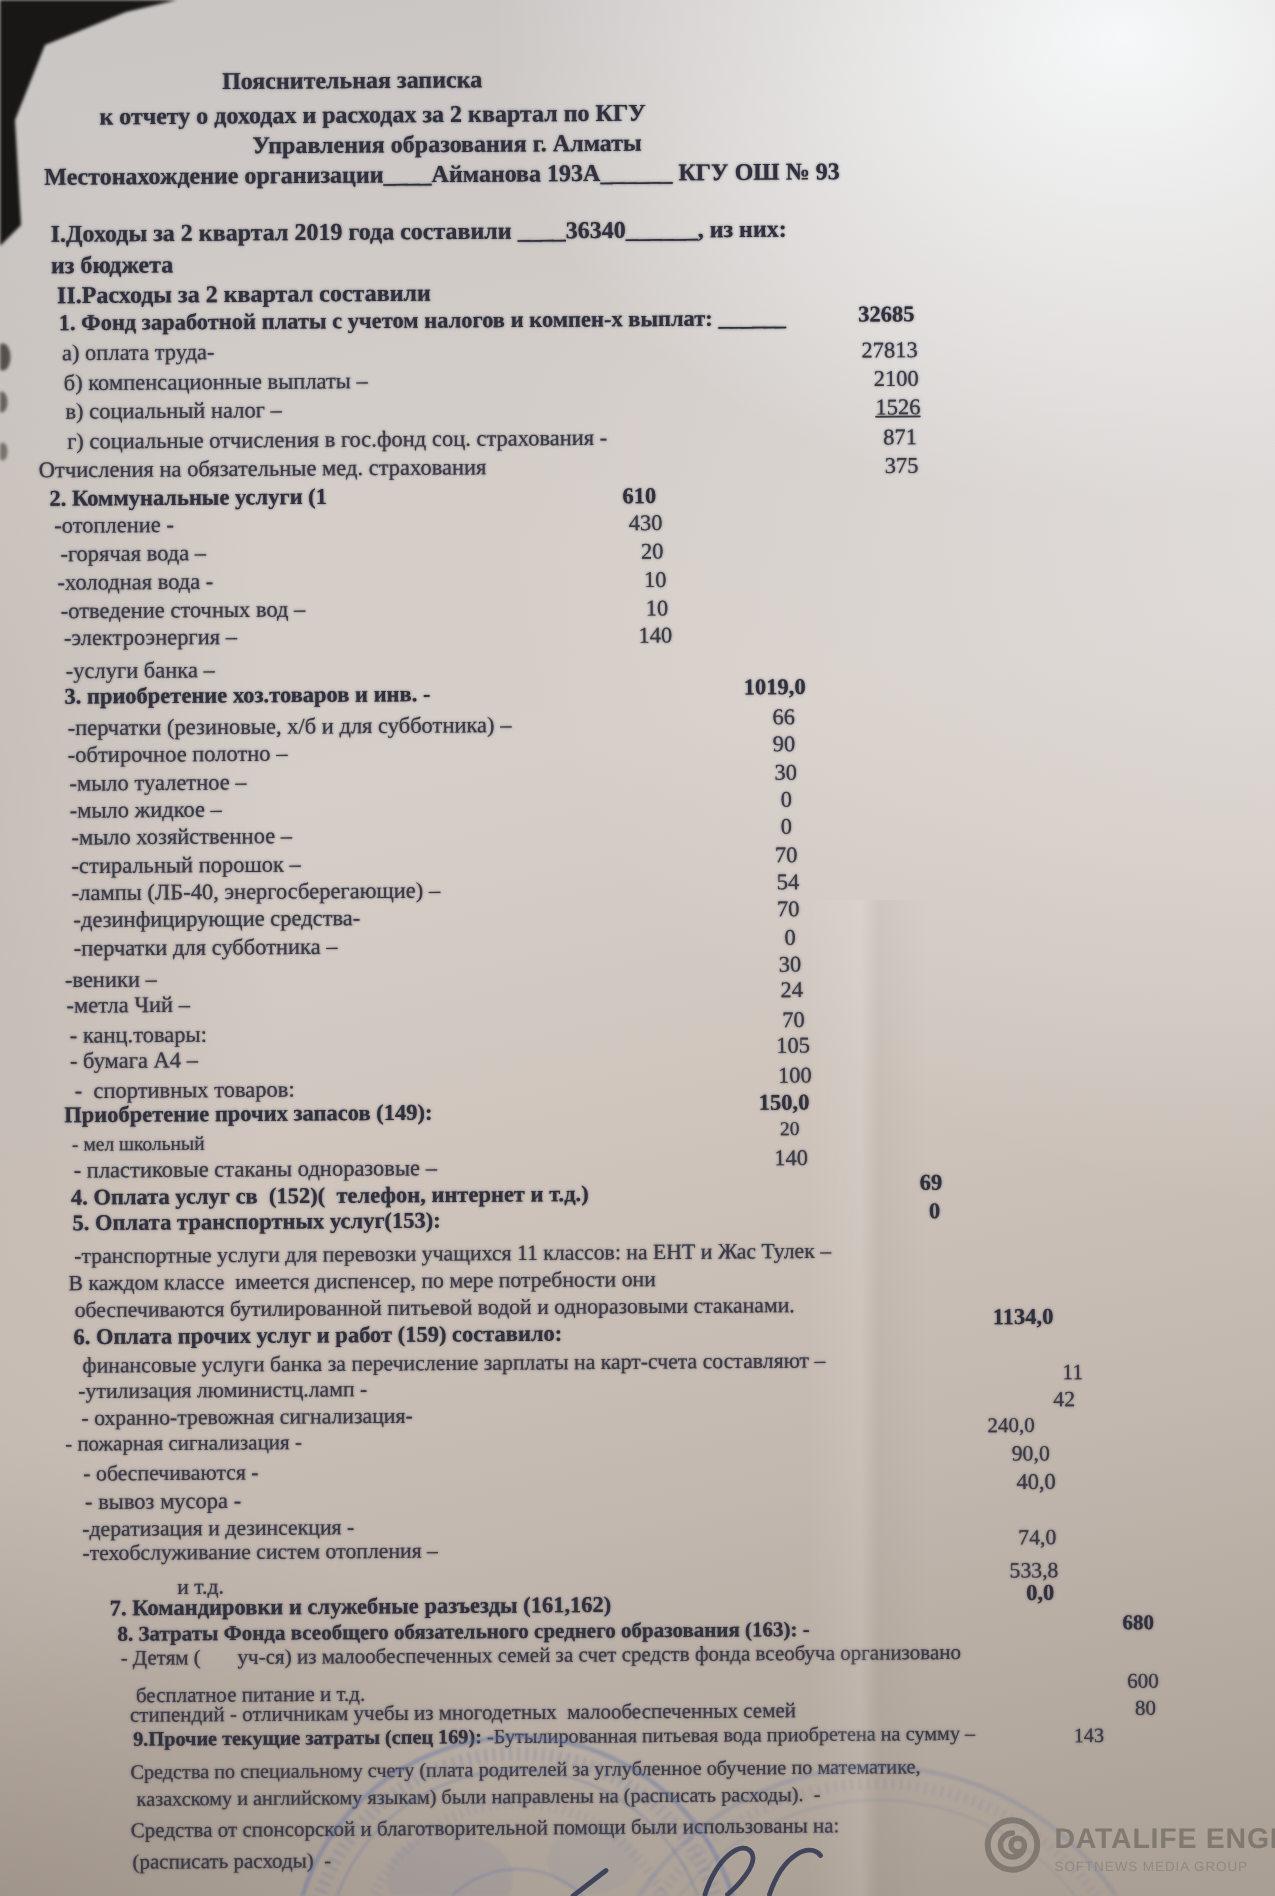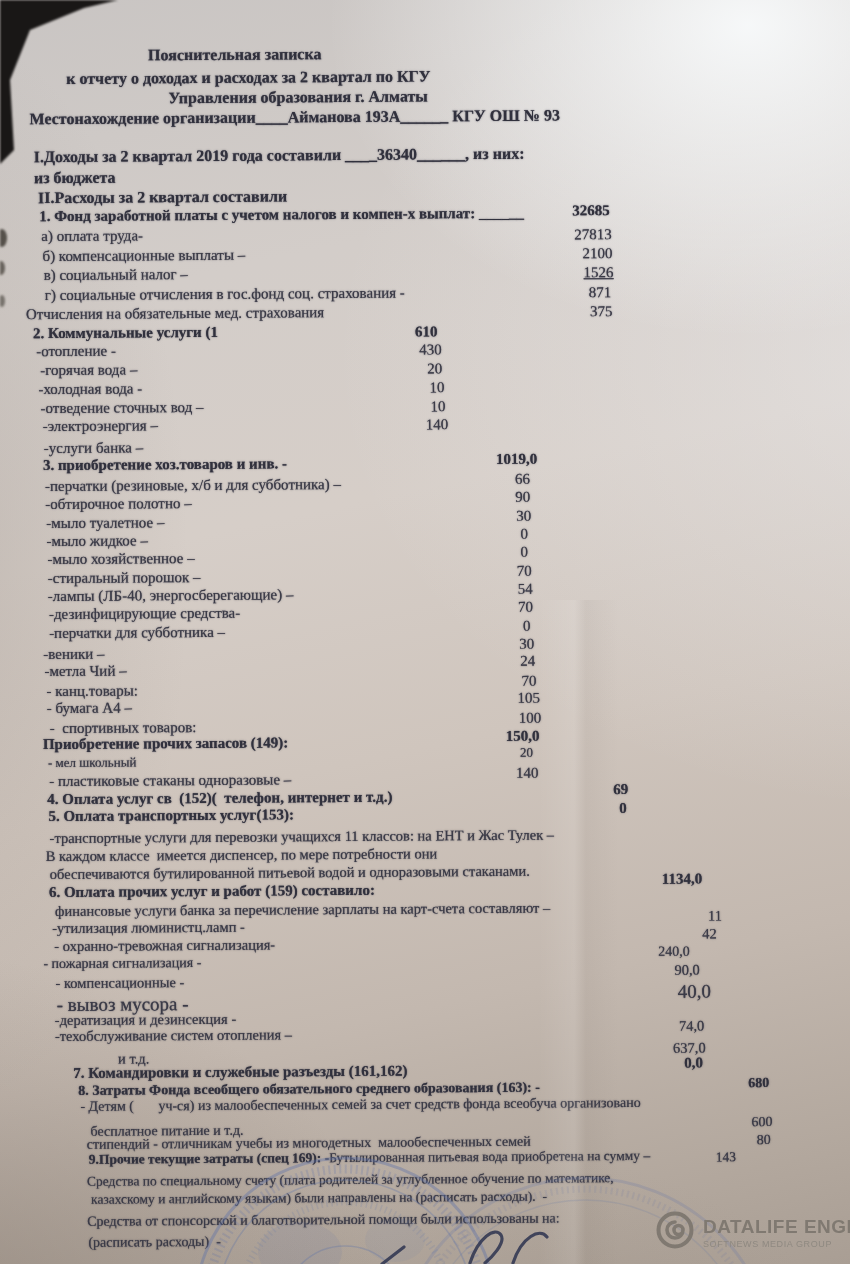--- a/index.html
+++ b/index.html
@@ -77,25 +77,25 @@
         <div class="line b" style="left: 46px; top: 792px; font-size: 15px;"><span class="lbl">4. Оплата услуг св  (152)(  телефон, интернет и т.д.)</span><span class="val" style="left: 566px; top: -6px;">69</span></div>
         <div class="line b" style="left: 47px; top: 809px; font-size: 15px;"><span class="lbl">5. Оплата транспортных услуг(153):</span><span class="val" style="left: 571px; top: -4px;">0</span></div>
         <div class="line" style="left: 48px; top: 831px; font-size: 14.5px;"><span class="lbl">-транспортные услуги для перевозки учащихся 11 классов: на ЕНТ и Жас Тулек –</span></div>
         <div class="line" style="left: 44px; top: 849px; font-size: 14.5px;"><span class="lbl">В каждом классе  имеется диспенсер, по мере потребности они</span></div>
         <div class="line" style="left: 48px; top: 867px; font-size: 14.5px;"><span class="lbl">обеспечиваются бутилированной питьевой водой и одноразовыми стаканами.</span></div>
         <div class="line b" style="left: 47px; top: 885px; font-size: 15px;"><span class="lbl">6. Оплата прочих услуг и работ (159) составило:</span><span class="val" style="left: 613px; top: -9px;">1134,0</span></div>
         <div class="line" style="left: 53px; top: 904px; font-size: 14.5px;"><span class="lbl">финансовые услуги банка за перечисление зарплаты на карт-счета составляют –</span></div>
         <div class="line" style="left: 50px; top: 921px; font-size: 14.5px;"><span class="lbl">-утилизация люминистц.ламп -</span><span class="val" style="left: 656px; top: -8px;">11</span></div>
         <div class="line" style="left: 52px; top: 939px; font-size: 14.5px;"><span class="lbl">- охранно-тревожная сигнализация-</span><span class="val" style="left: 648px; top: -8px;">42</span></div>
         <div class="line" style="left: 41px; top: 957px; font-size: 14px;"><span class="lbl">- пожарная сигнализация -</span><span class="val" style="left: 615px; top: -8px;">240,0</span></div>
-        <div class="line" style="left: 53px; top: 976px; font-size: 14.5px;"><span class="lbl">- компенсационные -</span><span class="val" style="left: 619px; top: -9px; font-family: Liberation Serif, serif;">90,0</span></div>
-        <div class="line" style="left: 54px; top: 995px; font-size: 19px;"><span class="lbl">- вывоз мусора -</span><span class="val" style="left: 621px; top: -9px;">40,0</span></div>
+        <div class="line" style="left: 53px; top: 976px; font-size: 14.5px;"><span class="lbl">- обеспечиваются -</span><span class="val" style="left: 619px; top: -9px; font-family: Liberation Serif, serif;">90,0</span></div>
+        <div class="line" style="left: 54px; top: 995px; font-size: 15px;"><span class="lbl">- вывоз мусора -</span><span class="val" style="left: 621px; top: -9px;">40,0</span></div>
         <div class="line" style="left: 52px; top: 1013px; font-size: 14.5px;"><span class="lbl">-дератизация и дезинсекция -</span></div>
         <div class="line" style="left: 52px; top: 1029px; font-size: 14.5px;"><span class="lbl">-техобслуживание систем отопления –</span><span class="val" style="left: 624px; top: -6px;">74,0</span></div>
-        <div class="line" style="left: 115px; top: 1052px; font-size: 14.5px;"><span class="lbl">и т.д.</span><span class="val" style="left: 555px; top: -7px;">637,0</span></div>
+        <div class="line" style="left: 115px; top: 1052px; font-size: 14.5px;"><span class="lbl">и т.д.</span><span class="val" style="left: 555px; top: -7px;">533,8</span></div>
         <div class="line b" style="left: 70px; top: 1066px; font-size: 15px;"><span class="lbl">7. Командировки и служебные разъезды (161,162)</span><span class="val" style="left: 611px; top: -6px;">0,0</span></div>
         <div class="line b" style="left: 75px; top: 1084px; font-size: 14px;"><span class="lbl">8. Затраты Фонда всеобщего обязательного среднего образования (163): -</span><span class="val" style="left: 670px; top: -3px;">680</span></div>
         <div class="line" style="left: 77px; top: 1100px; font-size: 14px;"><span class="lbl">- Детям (       уч-ся) из малообеспеченных семей за счет средств фонда всеобуча организовано</span></div>
         <div class="line" style="left: 87px; top: 1125px; font-size: 14px;"><span class="lbl">бесплатное питание и т.д.</span><span class="val" style="left: 661px; top: -5px;">600</span></div>
         <div class="line" style="left: 83px; top: 1138px; font-size: 14px;"><span class="lbl">стипендий - отличникам учебы из многодетных  малообеспеченных семей</span><span class="val" style="left: 670px; top: 0px;">80</span></div>
         <div class="line" style="left: 85px; top: 1153px; font-size: 13.5px;"><span class="lbl b">9.Прочие текущие затраты (спец 169): </span><span class="lbl2">-Бутылированная питьевая вода приобретена на сумму –</span><span class="val" style="left: 627px; top: 2px;">143</span></div>
         <div class="line" style="left: 83px; top: 1175px; font-size: 13.5px;"><span class="lbl">Средства по специальному счету (плата родителей за углубленное обучение по математике,</span></div>
         <div class="line" style="left: 87px; top: 1193px; font-size: 13.5px;"><span class="lbl">казахскому и английскому языкам) были направлены на (расписать расходы).  -</span></div>
         <div class="line" style="left: 83px; top: 1215px; font-size: 14px;"><span class="lbl">Средства от спонсорской и благотворительной помощи были использованы на:</span></div>
         <div class="line" style="left: 84px; top: 1236px; font-size: 14px;"><span class="lbl">(расписать расходы)  -</span></div>

